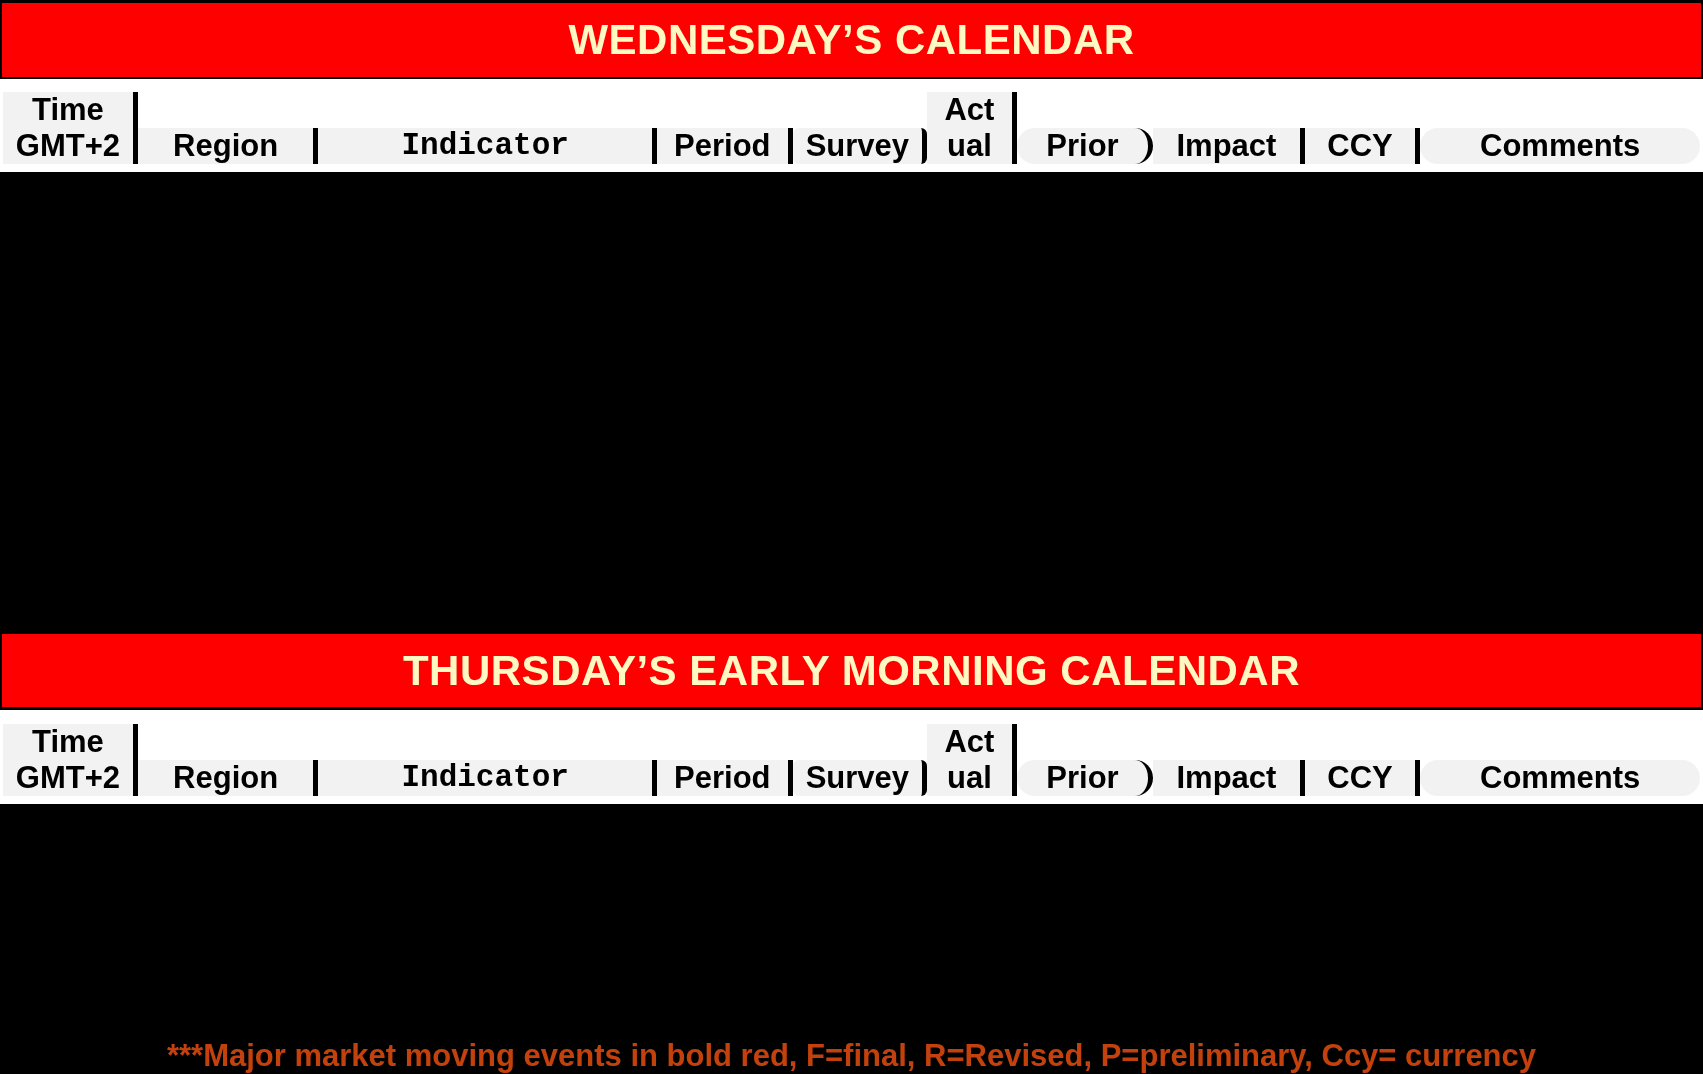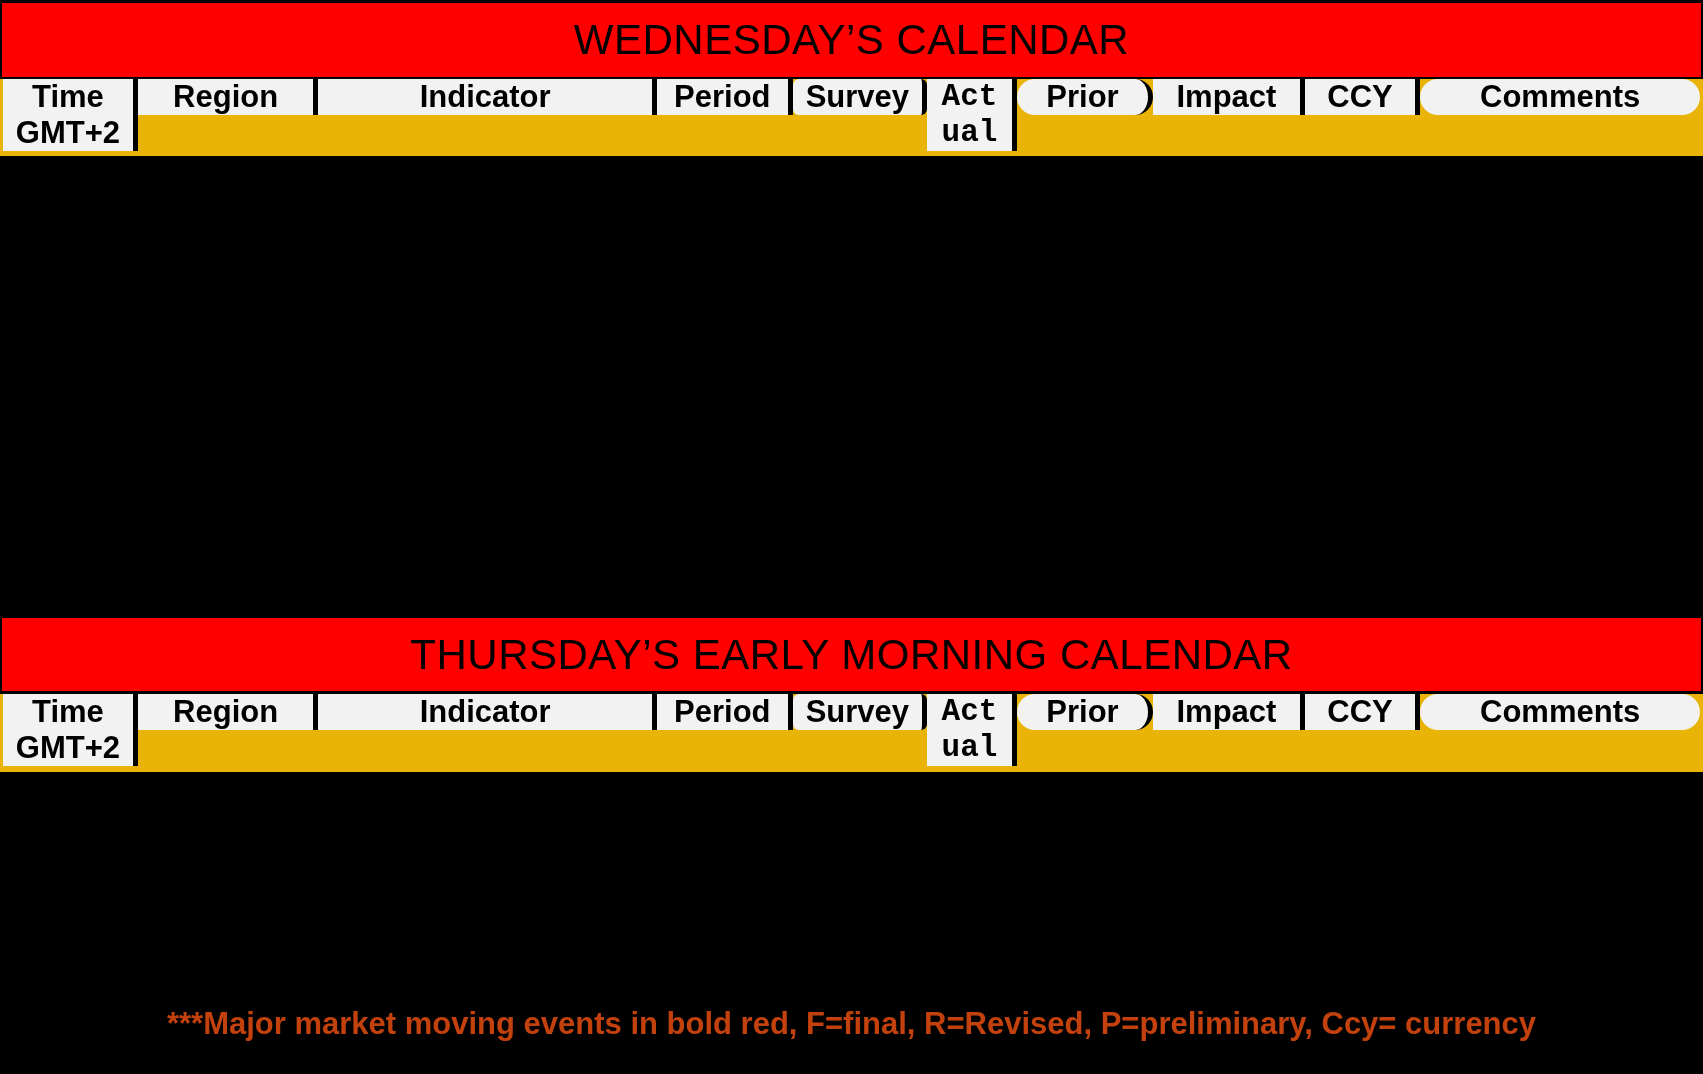--- a/index.html
+++ b/index.html
@@ -23,58 +23,58 @@
 
   .title-band {
     height: 74px;
     margin: 0 2px;
     background: #FF0000;
     display: flex;
     align-items: center;
     justify-content: center;
   }
   .title-band .title-text {
-    color: #000000;
-    font-weight: normal;
+    color: #fef9c3;
+    font-weight: bold;
     font-size: 42px;
     letter-spacing: 0.5px;
     white-space: nowrap;
   }
 
   .header-row {
     margin-top: 2px;
     height: 77px;
-    padding: 0 3px;
+    padding: 8px 3px;
     display: flex;
-    align-items: flex-start;
-    background: #eab308;
+    align-items: flex-end;
+    background: #ffffff;
   }
   .cell {
     background: #F2F2F2;
     color: #000000;
     font-weight: bold;
     font-size: 31px;
     line-height: 36px;
     display: flex;
     align-items: center;
     justify-content: center;
     text-align: center;
     box-sizing: border-box;
     border-right: 5px solid #000000;
     padding: 0 4px;
     overflow: hidden;
   }
   .cell:last-child { border-right: none; border-radius: 24px; }
 
   .c0 { flex: 0 0 7.95%; }
   .c1 { flex: 0 0 10.63%; }
-  .c2 { flex: 0 0 19.96%; }
+  .c2 { flex: 0 0 19.96%; font-family: Liberation Mono, monospace; }
   .c3 { flex: 0 0 7.99%; }
   .c4 { flex: 0 0 7.93%; border-radius: 6px; }
-  .c5 { flex: 0 0 5.28%; font-family: Liberation Mono, monospace; }
+  .c5 { flex: 0 0 5.28%; }
   .c6 { flex: 0 0 8.04%; border-radius: 30px; }
   .c7 { flex: 0 0 8.93%; }
   .c8 { flex: 0 0 6.81%; }
   .c9 { flex: 1 1 16.32%; }
 
   .table-body {
     background: #000000;
   }
   .body-1 { height: 462px; }
   .band-2 { height: 73px; text-align: right; }

